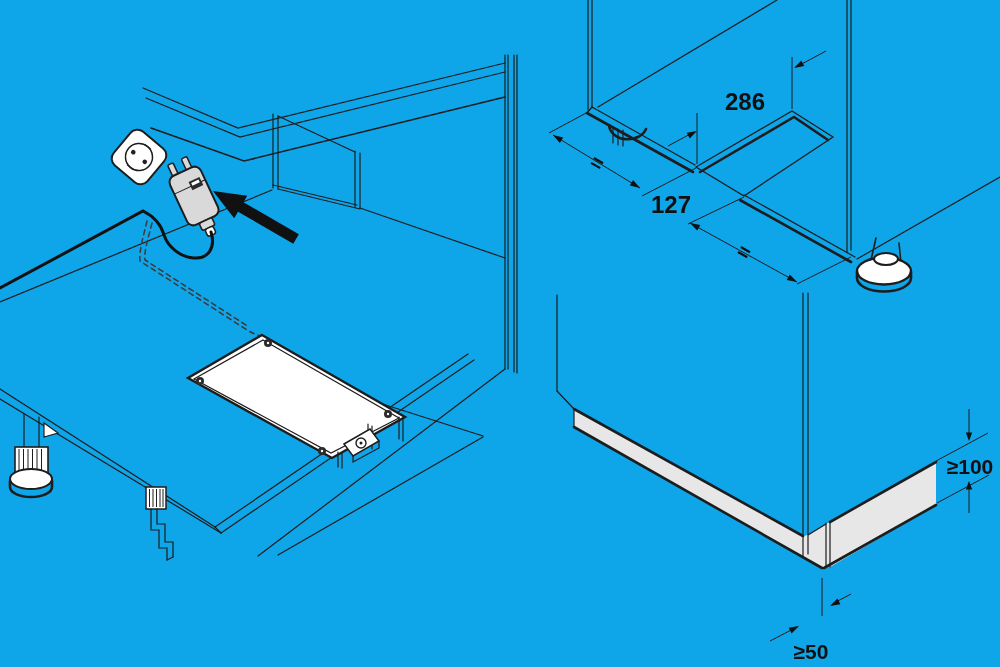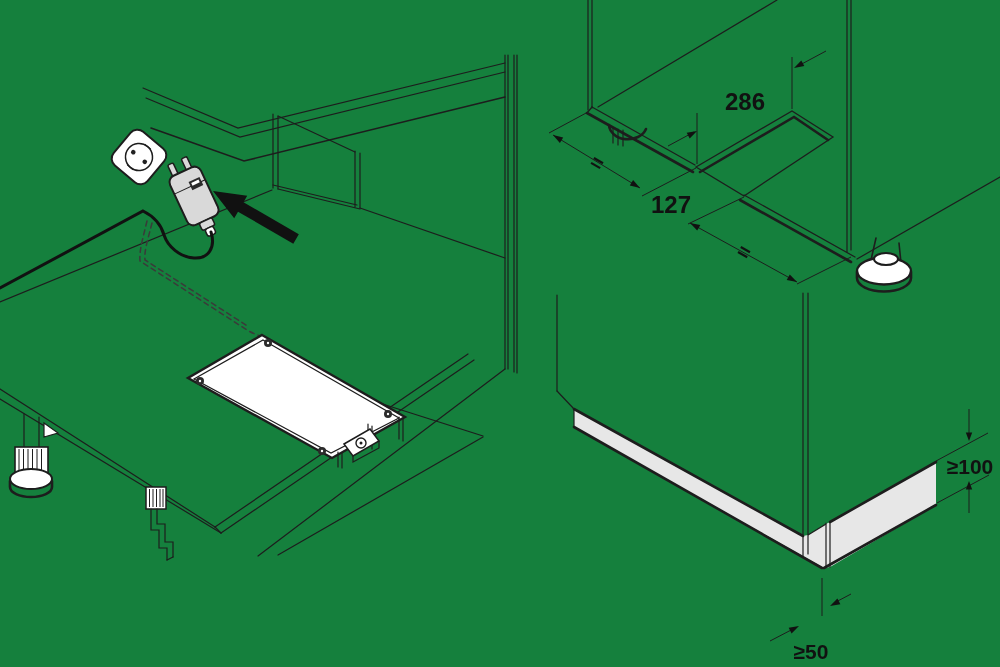--- a/index.html
+++ b/index.html
@@ -1,16 +1,16 @@
 <!DOCTYPE html>
 <html><head>
 <meta charset="utf-8">
 <style>
   html,body{margin:0;padding:0;background:#fff;}
-  #stage{position:relative;width:1000px;height:667px;background:#15803d;overflow:hidden;
+  #stage{position:relative;width:1000px;height:667px;background:#0ea5e9;overflow:hidden;
          font-family:"Liberation Sans","DejaVu Sans",sans-serif;}
   svg{display:block}
   .thin{stroke:#1d1d1d;stroke-width:1.2;fill:none;stroke-linecap:round;}
   .hair{stroke:#1d1d1d;stroke-width:1;fill:none;}
   .mid{stroke:#1d1d1d;stroke-width:1.6;fill:none;stroke-linecap:round;}
   .thick{stroke:#1d1d1d;stroke-width:2.6;fill:none;stroke-linecap:round;}
   .cable{stroke:#111;stroke-width:3;fill:none;stroke-linecap:round;}
   .dashedcable{stroke:#3a3a3a;stroke-width:1.5;fill:none;stroke-dasharray:5 4;stroke-linecap:round;}
   .fillw{fill:#fff;}
   .dim{font-weight:bold;font-size:24px;fill:#111;}

